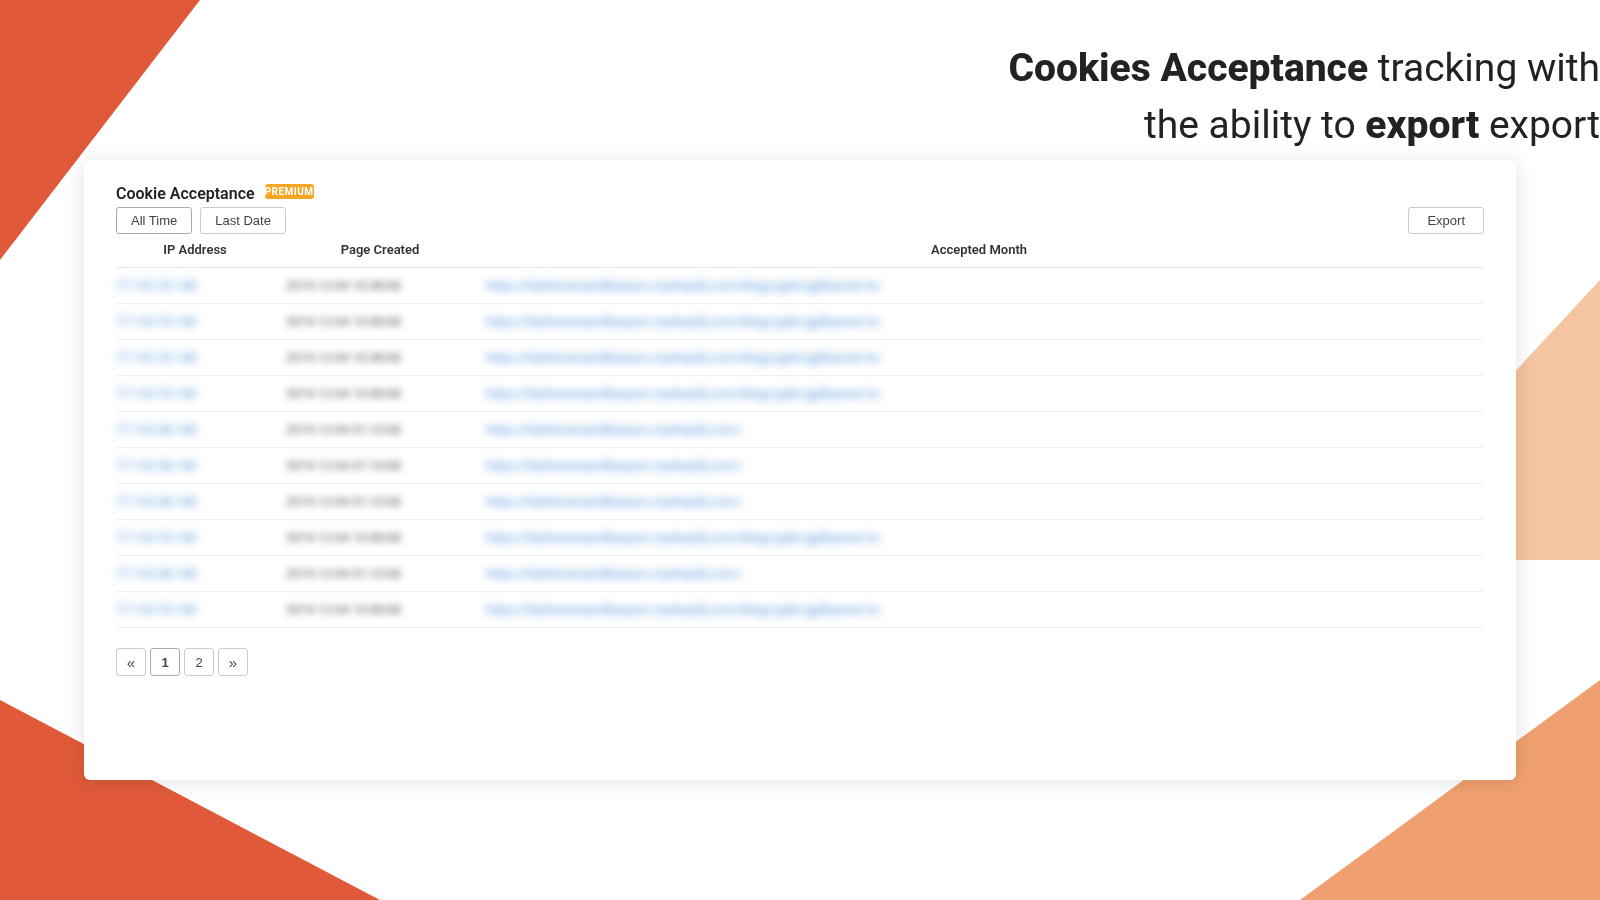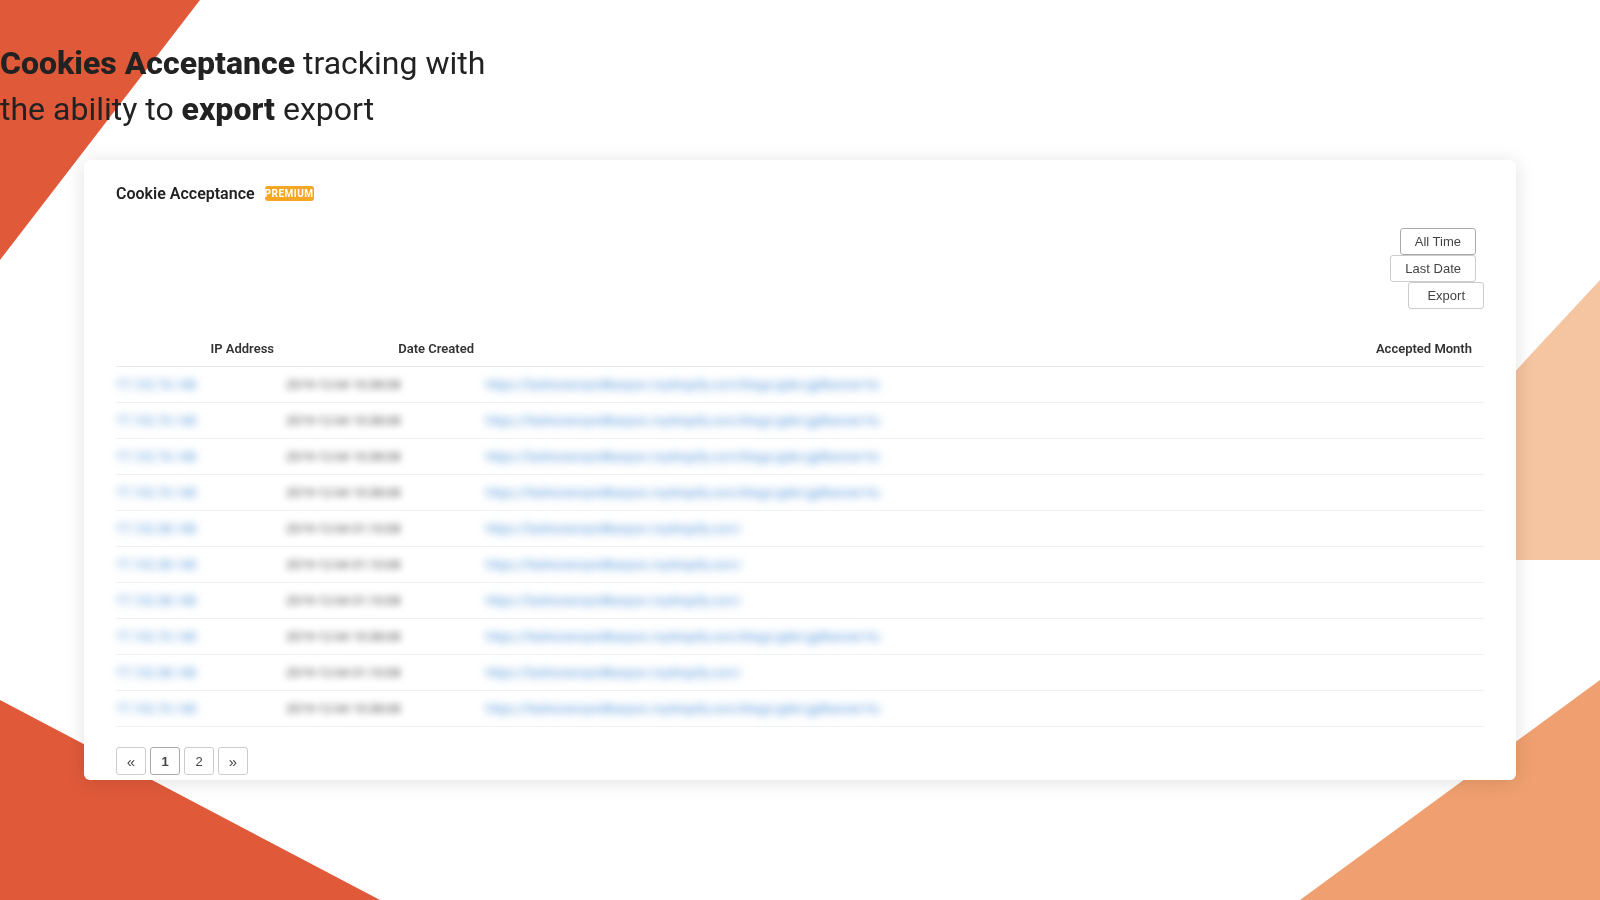--- a/index.html
+++ b/index.html
@@ -57,22 +57,22 @@
       clip-path: polygon(100% 0, 100% 100%, 0 100%);
       z-index: 0;
     }
 
     
     .page-title {
       position: absolute;
       top: 40px;
       left: 0;
       right: 0;
-      text-align: left;
-      font-size: 32px;
+      text-align: right;
+      font-size: 39px;
       line-height: 1.45;
       color: #222;
       z-index: 1;
     }
 
     .page-title .bold {
       font-weight: 800;
     }
 
     
@@ -86,22 +86,22 @@
       border-radius: 6px;
       box-shadow: 0 2px 20px rgba(0,0,0,0.12);
       z-index: 2;
       padding: 24px 32px;
       overflow: hidden;
     }
 
     
     .card-header {
       display: flex;
-      align-items: center;
-      margin-bottom: 25px;
+      align-items: flex-start;
+      margin-bottom: 4px;
     }
 
     .card-title {
       font-size: 16px;
       font-weight: 600;
       color: #222;
       margin-right: 10px;
     }
 
     .premium-badge {
@@ -112,22 +112,20 @@
       padding: 2px 0;
       border-radius: 3px;
       letter-spacing: 0.5px;
       text-transform: uppercase;
     }
 
     
     .filter-row {
       display: flex;
       align-items: flex-end;
-      margin-bottom: 24px;
-      flex-direction: column;
     }
 
     .filter-btn {
       border: 1px solid #ccc;
       background: #fff;
       padding: 5px 14px;
       font-size: 13px;
       cursor: pointer;
       color: #444;
       border-radius: 3px;
@@ -150,21 +148,21 @@
       border-radius: 3px;
     }
 
     
     .table {
       width: 100%;
       border-collapse: collapse;
     }
 
     .table th {
-      text-align: right;
+      text-align: center;
       font-size: 13px;
       font-weight: 600;
       color: #333;
       padding: 8px 12px 10px 0;
       border-bottom: 1px solid #e8e8e8;
     }
 
     .table td {
       padding: 10px 12px 10px 0;
       font-size: 13px;
@@ -265,21 +263,21 @@
   <div class="filter-row">
     <button class="filter-btn active">All Time</button>
     <button class="filter-btn">Last Date</button>
     <button class="export-btn">Export</button>
   </div>
 
   <table class="table">
     <thead>
       <tr>
         <th class="col-ip">IP Address</th>
-        <th class="col-date">Date Created</th>
+        <th class="col-date">Page Created</th>
         <th class="col-url">Accepted Month</th>
       </tr>
     </thead>
     <tbody id="table-body">
     <tr>
           <td class="col-ip"><span class="blurred-text">77.132.76.148</span></td>
           <td class="col-date"><span class="blurred-date">2019-12-04 10:38:08</span></td>
           <td class="col-url"><span class="blurred-url">https://fashionersyndikasyon.myshopify.com/blogs/gder/gjdbanner-hs</span></td>
         </tr>
         <tr>

